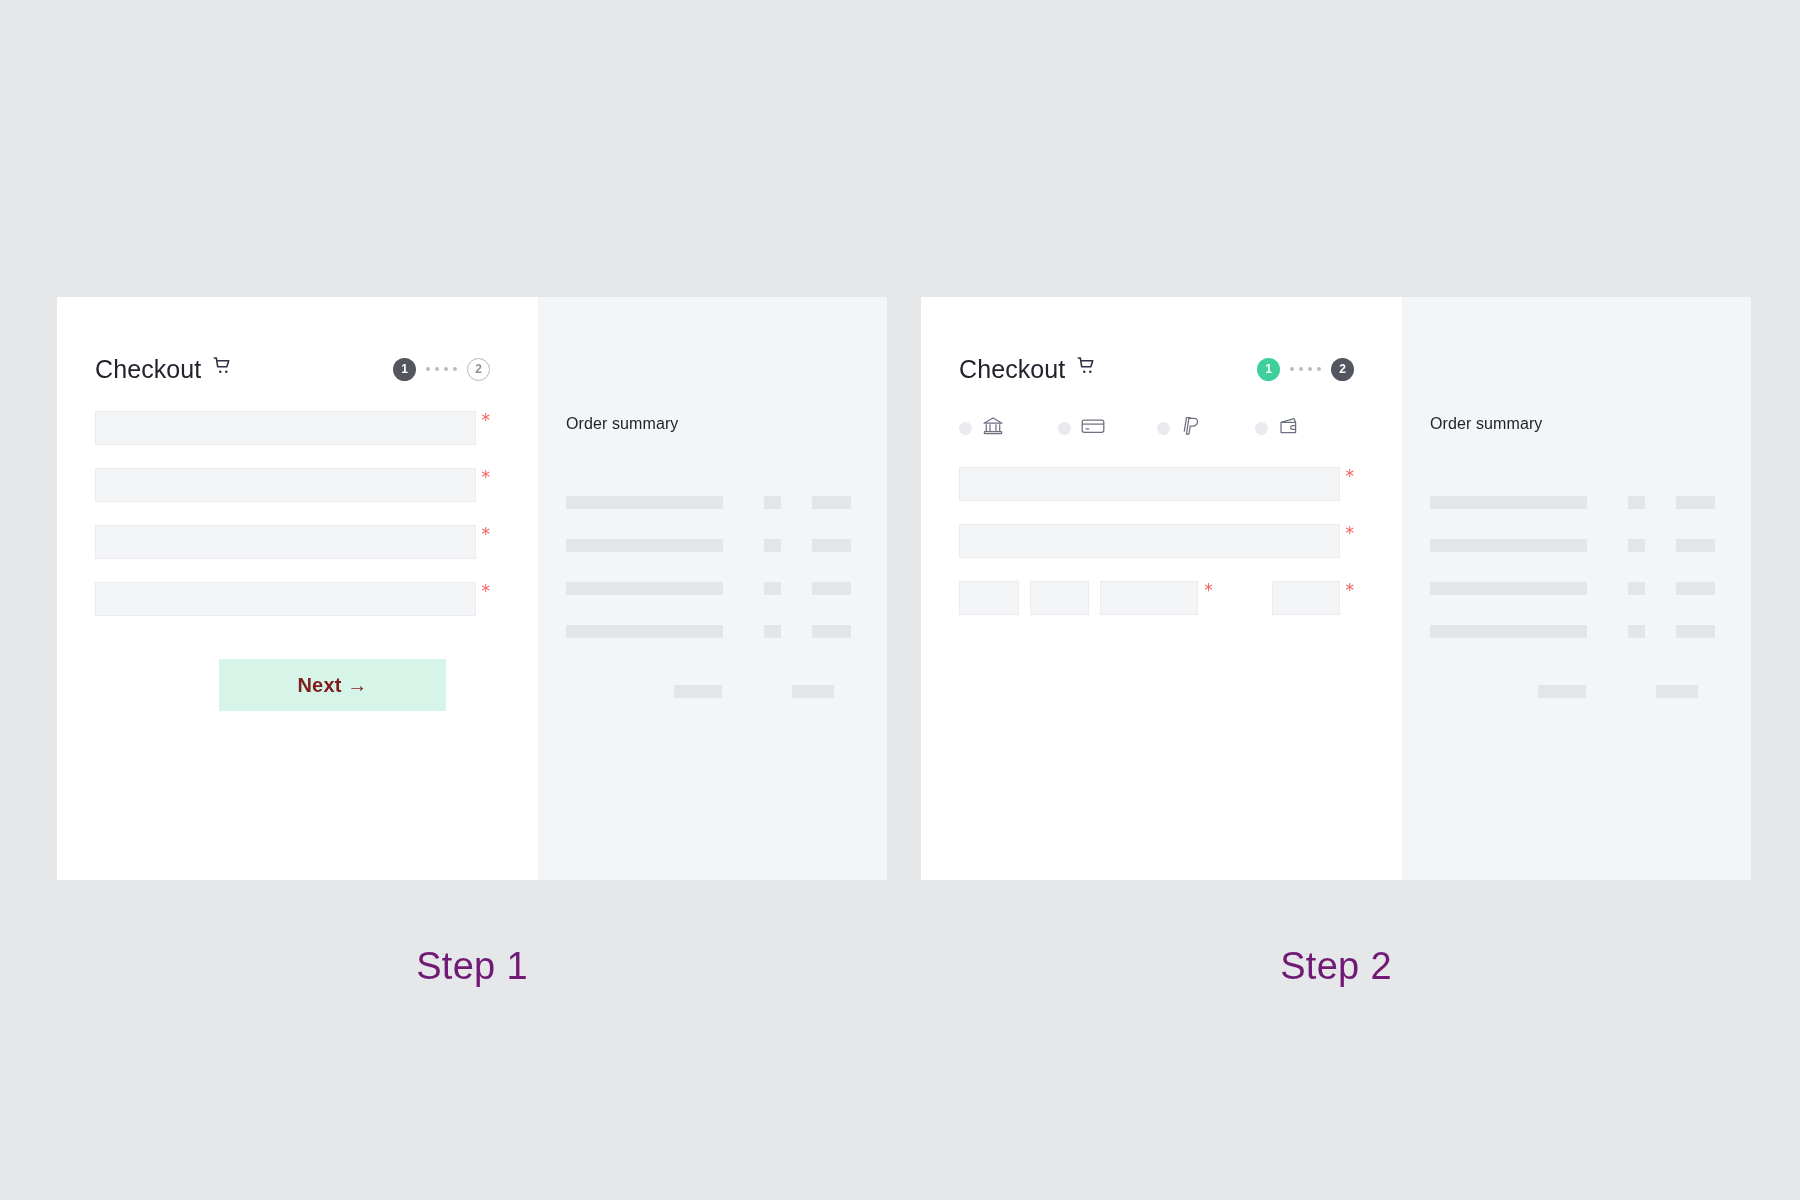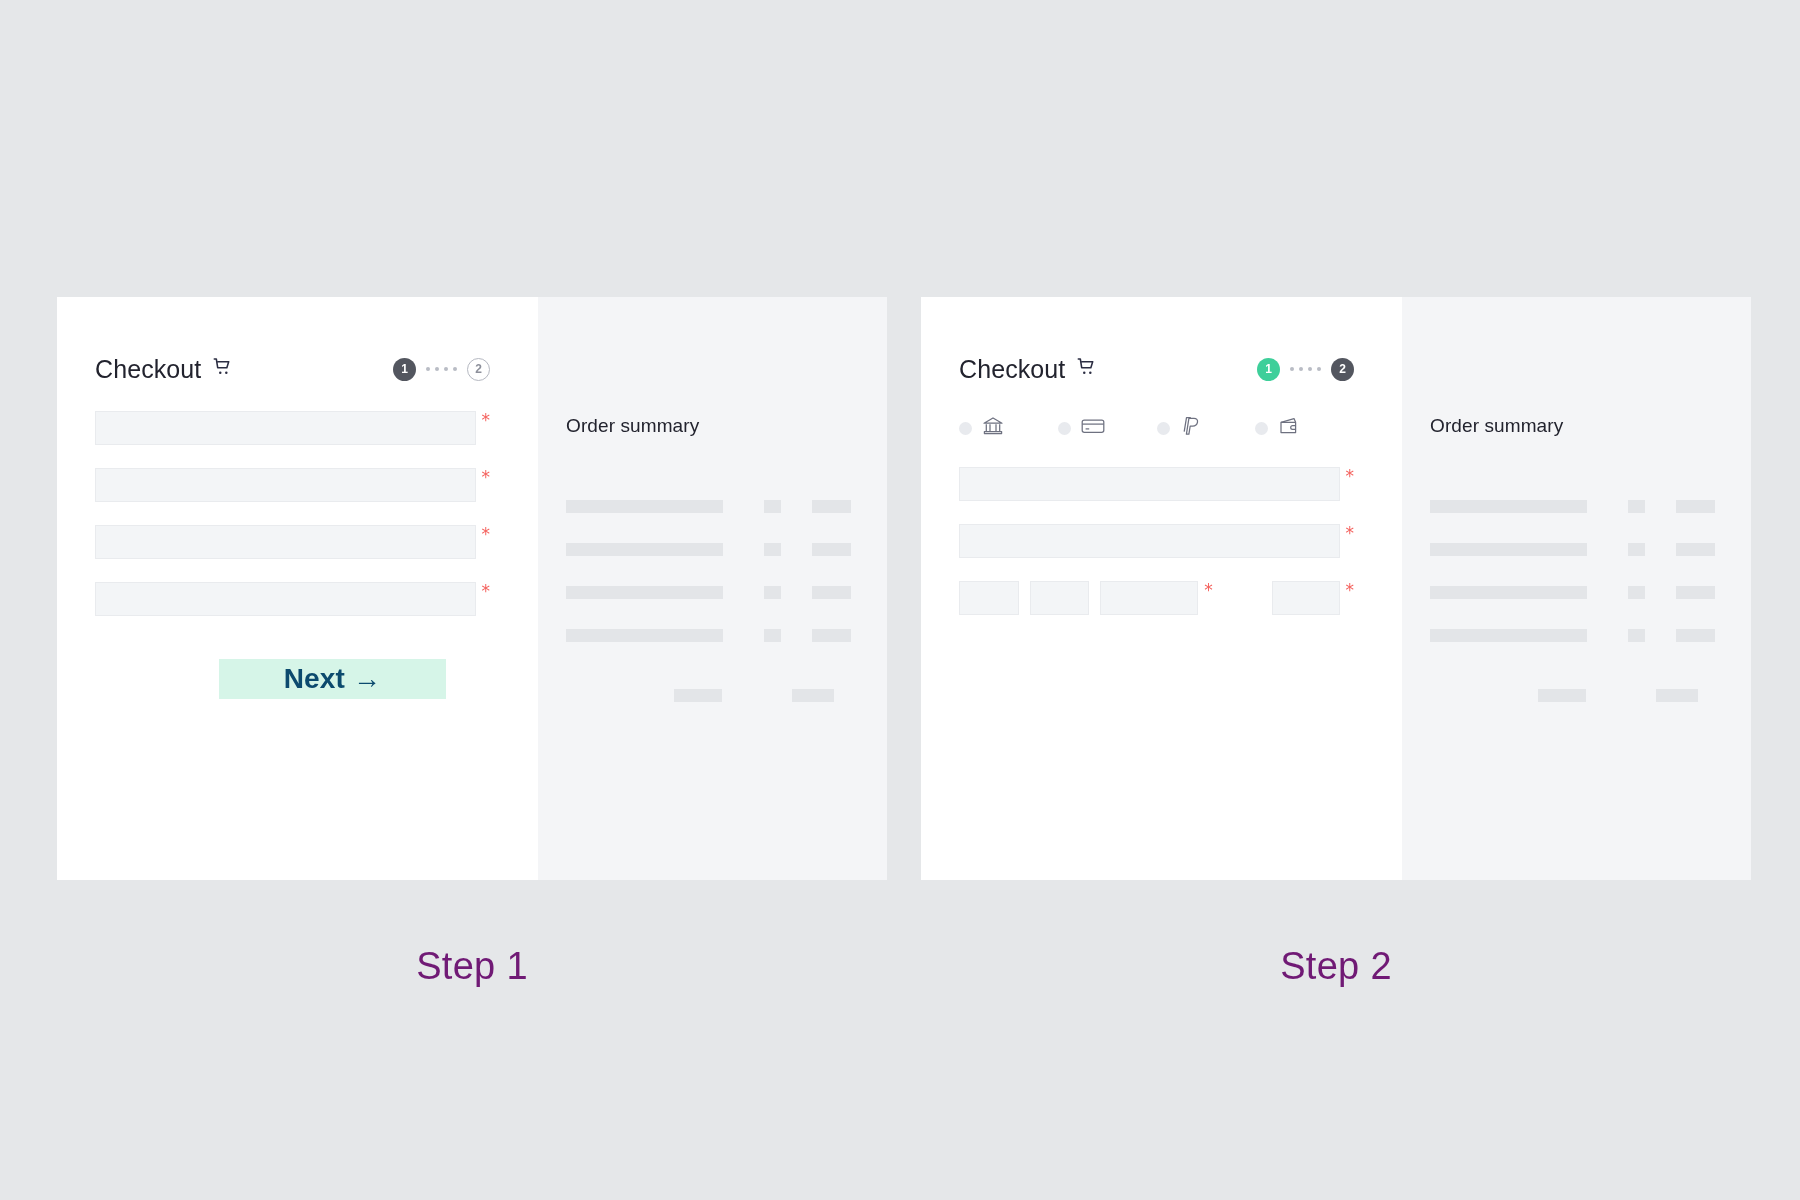--- a/index.html
+++ b/index.html
@@ -47,21 +47,21 @@
   
   .card-head {
     display: flex;
     align-items: center;
     justify-content: space-between;
     height: 40px;
     margin-bottom: 22px;
   }
   .title-wrap {
     display: flex;
-    align-items: center;
+    align-items: flex-start;
     gap: 11px;
   }
   .card-title {
     font-size: 25px;
     font-weight: 400;
     color: #22232e;
     letter-spacing: .1px;
     white-space: nowrap;
   }
   .cart-icon { display: block; }
@@ -153,38 +153,38 @@
   .spacer-gap { width: 42px; }
 
   
   .btn-row {
     display: flex;
     justify-content: flex-end;
     padding-right: 44px;
   }
   .btn-row.left { justify-content: flex-start; padding-right: 0; padding-left: 0; }
   .btn {
-    height: 40px;
+    height: 52px;
     border: none;
     font-family: "Liberation Sans", sans-serif;
-    font-size: 28px;
+    font-size: 20px;
     font-weight: 700;
-    color: #0c4a6e;
+    color: #7f1d1d;
     cursor: pointer;
     letter-spacing: .2px;
     display: flex;
     align-items: center;
     justify-content: center;
   }
   #next-button       { width: 227px; background: #d6f5e8; }
   #place-order-button{ width: 228px; background: #3ecf9a; }
 
   
   .summary-title {
-    font-size: 19px;
+    font-size: 16px;
     font-weight: 400;
     color: #22232e;
     margin-bottom: 48px;
     letter-spacing: .1px;
   }
   .sum-row {
     display: flex;
     align-items: center;
     height: 43px;
   }

